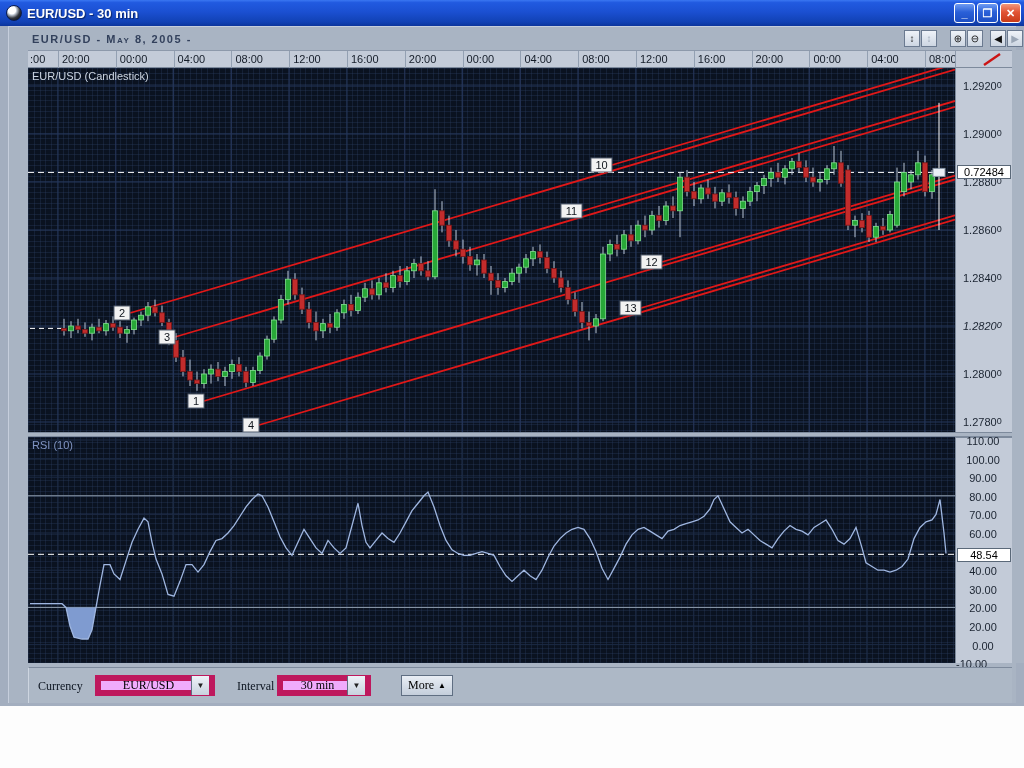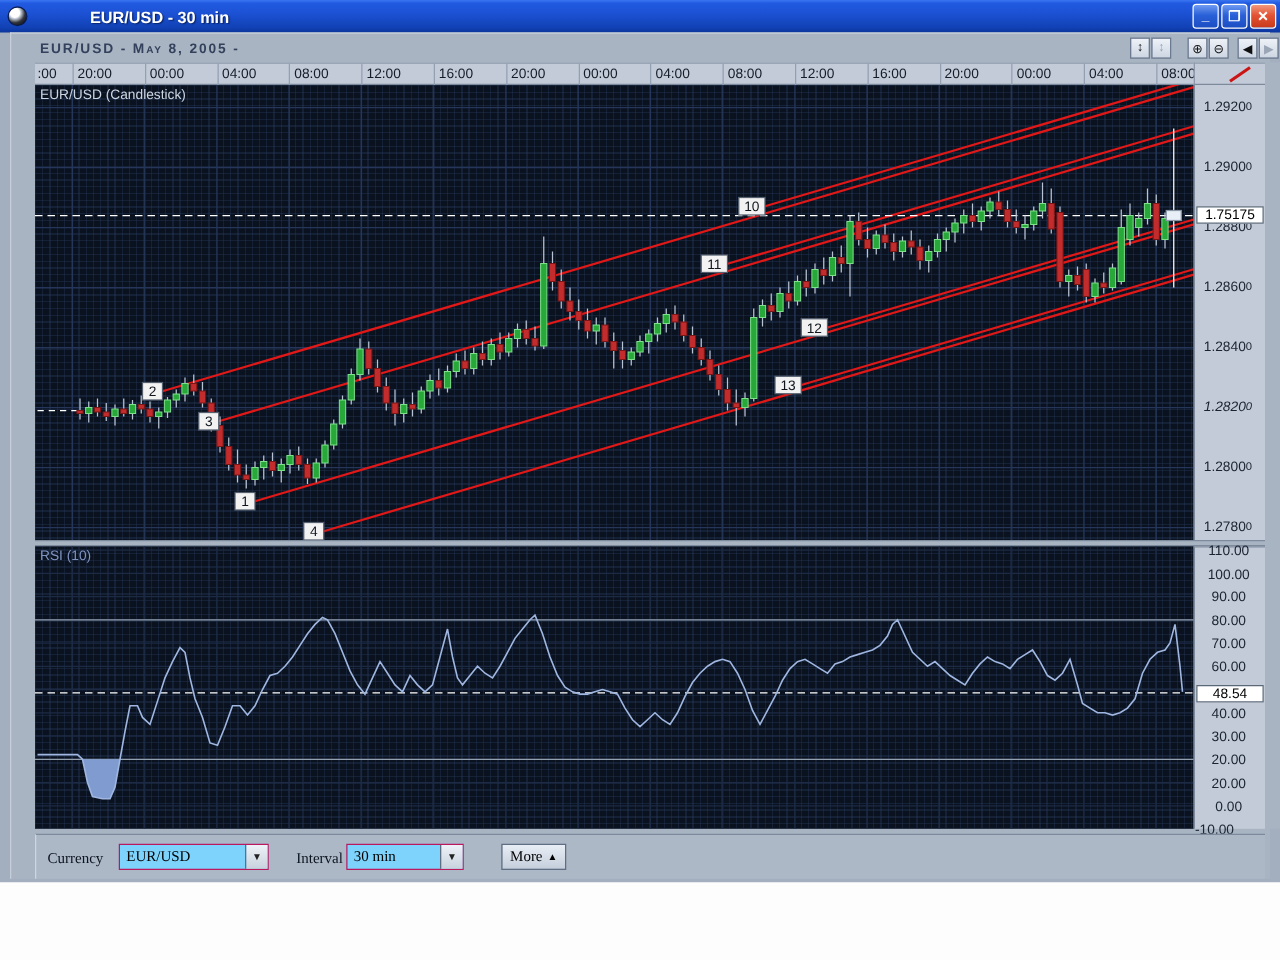--- a/index.html
+++ b/index.html
@@ -6,21 +6,21 @@
   html,body { margin:0; padding:0; width:1024px; height:768px; background:#ffffff;
               font-family:"Liberation Sans", sans-serif; overflow:hidden; }
   #window { position:absolute; left:0; top:0; width:1024px; height:706px; background:#a3aebf; }
   
   #titlebar { position:absolute; left:0; top:0; width:1024px; height:26px;
     background:linear-gradient(180deg,#3a77f2 0%,#215ae0 10%,#1b50d2 45%,#1141b4 85%,#0c359c 100%);
     display:flex; align-items:center; }
   #title-icon { width:16px; height:16px; margin:0 5px 0 6px; border-radius:50%;
     background:radial-gradient(circle at 35% 30%, #ffffff 0 28%, #cfd6e0 34%, #30343c 60%, #000 100%);
     border:1px solid #0a1c50; }
-  #title-text { color:#ffffff; font-size:13px; font-weight:bold; text-shadow:1px 1px 1px #0a2468;margin-left:45px; }
+  #title-text { color:#ffffff; font-size:13px; font-weight:bold; text-shadow:1px 1px 1px #0a2468; }
   #winbtns { position:absolute; right:3px; top:3px; display:flex; gap:2px; }
   .winbtn { width:21px; height:20px; border-radius:3px; color:#fff; font-size:11px; font-weight:bold;
     display:flex; align-items:center; justify-content:center; border:1px solid #ffffff;
     background:linear-gradient(180deg,#6f9bf2,#2a60d8 45%,#1c4ec4); }
   .winbtn.close { background:linear-gradient(180deg,#f2987c,#e25435 45%,#c83a18); }
   #inner { position:absolute; left:8px; top:26px; width:1008px; height:677px; background:#a9b4c3;
     border-left:1px solid #c6cedc; border-top:1px solid #c6cedc; }
   #header-title { position:absolute; left:32px; top:33px; font-size:11px; font-weight:bold;
     color:#33415c; letter-spacing:1.5px; font-variant:small-caps; }
   
@@ -55,22 +55,22 @@
   #rsi-axis { top:437px; height:226px; border-top:1px solid #7d8a9c; }
   .vlabel { position:absolute; left:7px; font-size:11px; color:#1a2330; white-space:nowrap; }
   .vlabel .pip { font-size:9px; vertical-align:top; }
   .curbox { position:absolute; left:1px; width:54px; height:14px; background:#ffffff;
     border:1px solid #5a6878; font-size:11px; color:#000; text-align:center; line-height:13px; z-index:6; }
   #right-margin { position:absolute; left:1012px; top:50px; width:12px; height:613px; background:#a9b4c3; }
   
   #controlbar { position:absolute; left:28px; top:667px; width:984px; height:36px;
     background:#adb8c6; border-top:1px solid #7d8a9c; border-left:1px solid #cdd5e0;font-family:Liberation Serif, serif; }
   .ctl-label { position:absolute; top:11px; font-size:12px; color:#0c1420; }
-  .combo { position:absolute; top:7px; height:21px; background:#7dd3fc; border:1px solid #be185d;
-    font-size:12px; color:#000; display:flex; align-items:center; }
+  .combo { position:absolute; top:7px; height:21px; background:#f0abfc; border:6px solid #be185d;
+    font-size:12px; color:#000; display:flex; align-items:center;text-align:center; }
   .combo .val { flex:1; padding-left:5px; }
   .combo .drop { width:18px; height:19px; background:linear-gradient(180deg,#eef2f8,#c8d2de);
     border-left:1px solid #5f6e82; font-size:8px; color:#222; display:flex; align-items:center; justify-content:center; }
   #more-btn { position:absolute; left:372px; top:7px; height:21px; width:52px;
     background:linear-gradient(180deg,#e9eef5,#c4cedb); border:1px solid #5f6e82;
     font-size:12px; color:#000; display:flex; align-items:center; justify-content:center; gap:4px; }
   #below-window { position:absolute; left:0; top:706px; width:1024px; height:62px; background:#fdfdfd; }
 </style>
 </head>
 <body>
@@ -488,21 +488,21 @@
 
   <div class="vaxis" id="price-axis">
       <div class="vlabel" style="top: 12px;">1.2920<span class="pip">0</span></div>
       <div class="vlabel" style="top: 60px;">1.2900<span class="pip">0</span></div>
       <div class="vlabel" style="top: 108px;">1.2880<span class="pip">0</span></div>
       <div class="vlabel" style="top: 156px;">1.2860<span class="pip">0</span></div>
       <div class="vlabel" style="top: 204px;">1.2840<span class="pip">0</span></div>
       <div class="vlabel" style="top: 252px; font-style: italic;">1.2820<span class="pip">0</span></div>
       <div class="vlabel" style="top: 300px;">1.2800<span class="pip">0</span></div>
       <div class="vlabel" style="top: 348px;">1.2780<span class="pip">0</span></div>
-      <div class="curbox" style="top: 97.4px;">1.75175</div>
+      <div class="curbox" style="top: 97.4px;">0.72484</div>
     </div>
   <div class="vaxis" id="rsi-axis">
       <div class="vlabel" style="left: 0px; width: 54px; text-align: center; top: -3px;">110.00</div>
       <div class="vlabel" style="left: 0px; width: 54px; text-align: center; top: 15.6px;">100.00</div>
       <div class="vlabel" style="left: 0px; width: 54px; text-align: center; top: 34.2px;">90.00</div>
       <div class="vlabel" style="left: 0px; width: 54px; text-align: center; top: 52.8px;">80.00</div>
       <div class="vlabel" style="left: 0px; width: 54px; text-align: center; top: 71.4px;">70.00</div>
       <div class="vlabel" style="left: 0px; width: 54px; text-align: center; top: 90px;">60.00</div>
       <div class="vlabel" style="left: 0px; width: 54px; text-align: center; top: 127.2px;">40.00</div>
       <div class="vlabel" style="left: 0px; width: 54px; text-align: center; top: 145.8px;">30.00</div>

